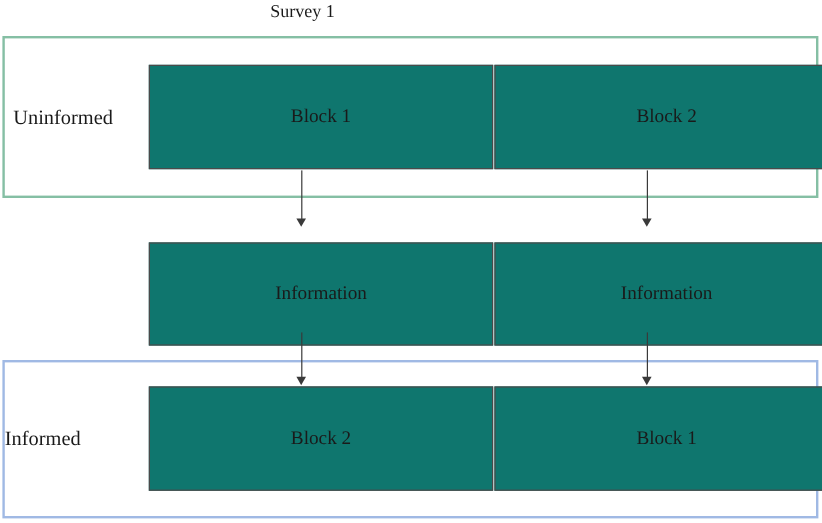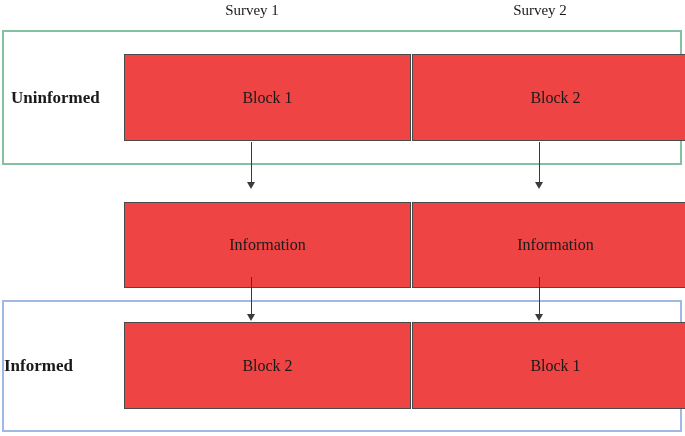--- a/index.html
+++ b/index.html
@@ -35,30 +35,29 @@
     border: 2px solid #999;
     box-sizing: border-box;
     display: flex;
     align-items: center;
   }
   .group-uninformed { top: 30px; height: 135px; }
   .group-informed   { top: 300px; height: 132px; }
   .group-label {
     font-size: 17px;
     white-space: nowrap;
-    font-weight: bold;
   }
   .group-uninformed .group-label { padding-left: 7px; }
   .group-informed   .group-label { }
 
   .box {
     position: absolute;
     width: 287px;
     border: 1px solid var(--box-border);
-    background: #ef4444;
+    background: #0f766e;
     box-sizing: border-box;
     display: flex;
     align-items: center;
     justify-content: center;
     font-size: 16px;
   }
   .row-top { top: 54px; height: 87px; }
   .row-mid { top: 202px; height: 86px; }
   .row-bot { top: 322px; height: 87px; }
   .col-1 { left: 124px; }
@@ -90,21 +89,20 @@
   .arrow-r2 { top: 277px; height: 44px; }
   .arrow-c1 { left: 247px; }
   .arrow-c2 { left: 535px; }
 </style>
 </head>
 <body>
 
 <div class="canvas" style="--arrow-color: #3a3a3a; --box-border: #4a4a4a;">
 
   <div class="col-header col-1">Survey 1</div>
-  <div class="col-header col-2">Survey 2</div>
 
   <div class="group group-uninformed" style="border-color: rgb(133, 191, 164);">
     <div class="group-label">Uninformed</div>
   </div>
 
   <div class="group group-informed" style="border-color: rgb(160, 185, 228);">
     <div class="group-label">Informed</div>
   </div>
 
   <div class="box row-top col-1">Block 1</div>

